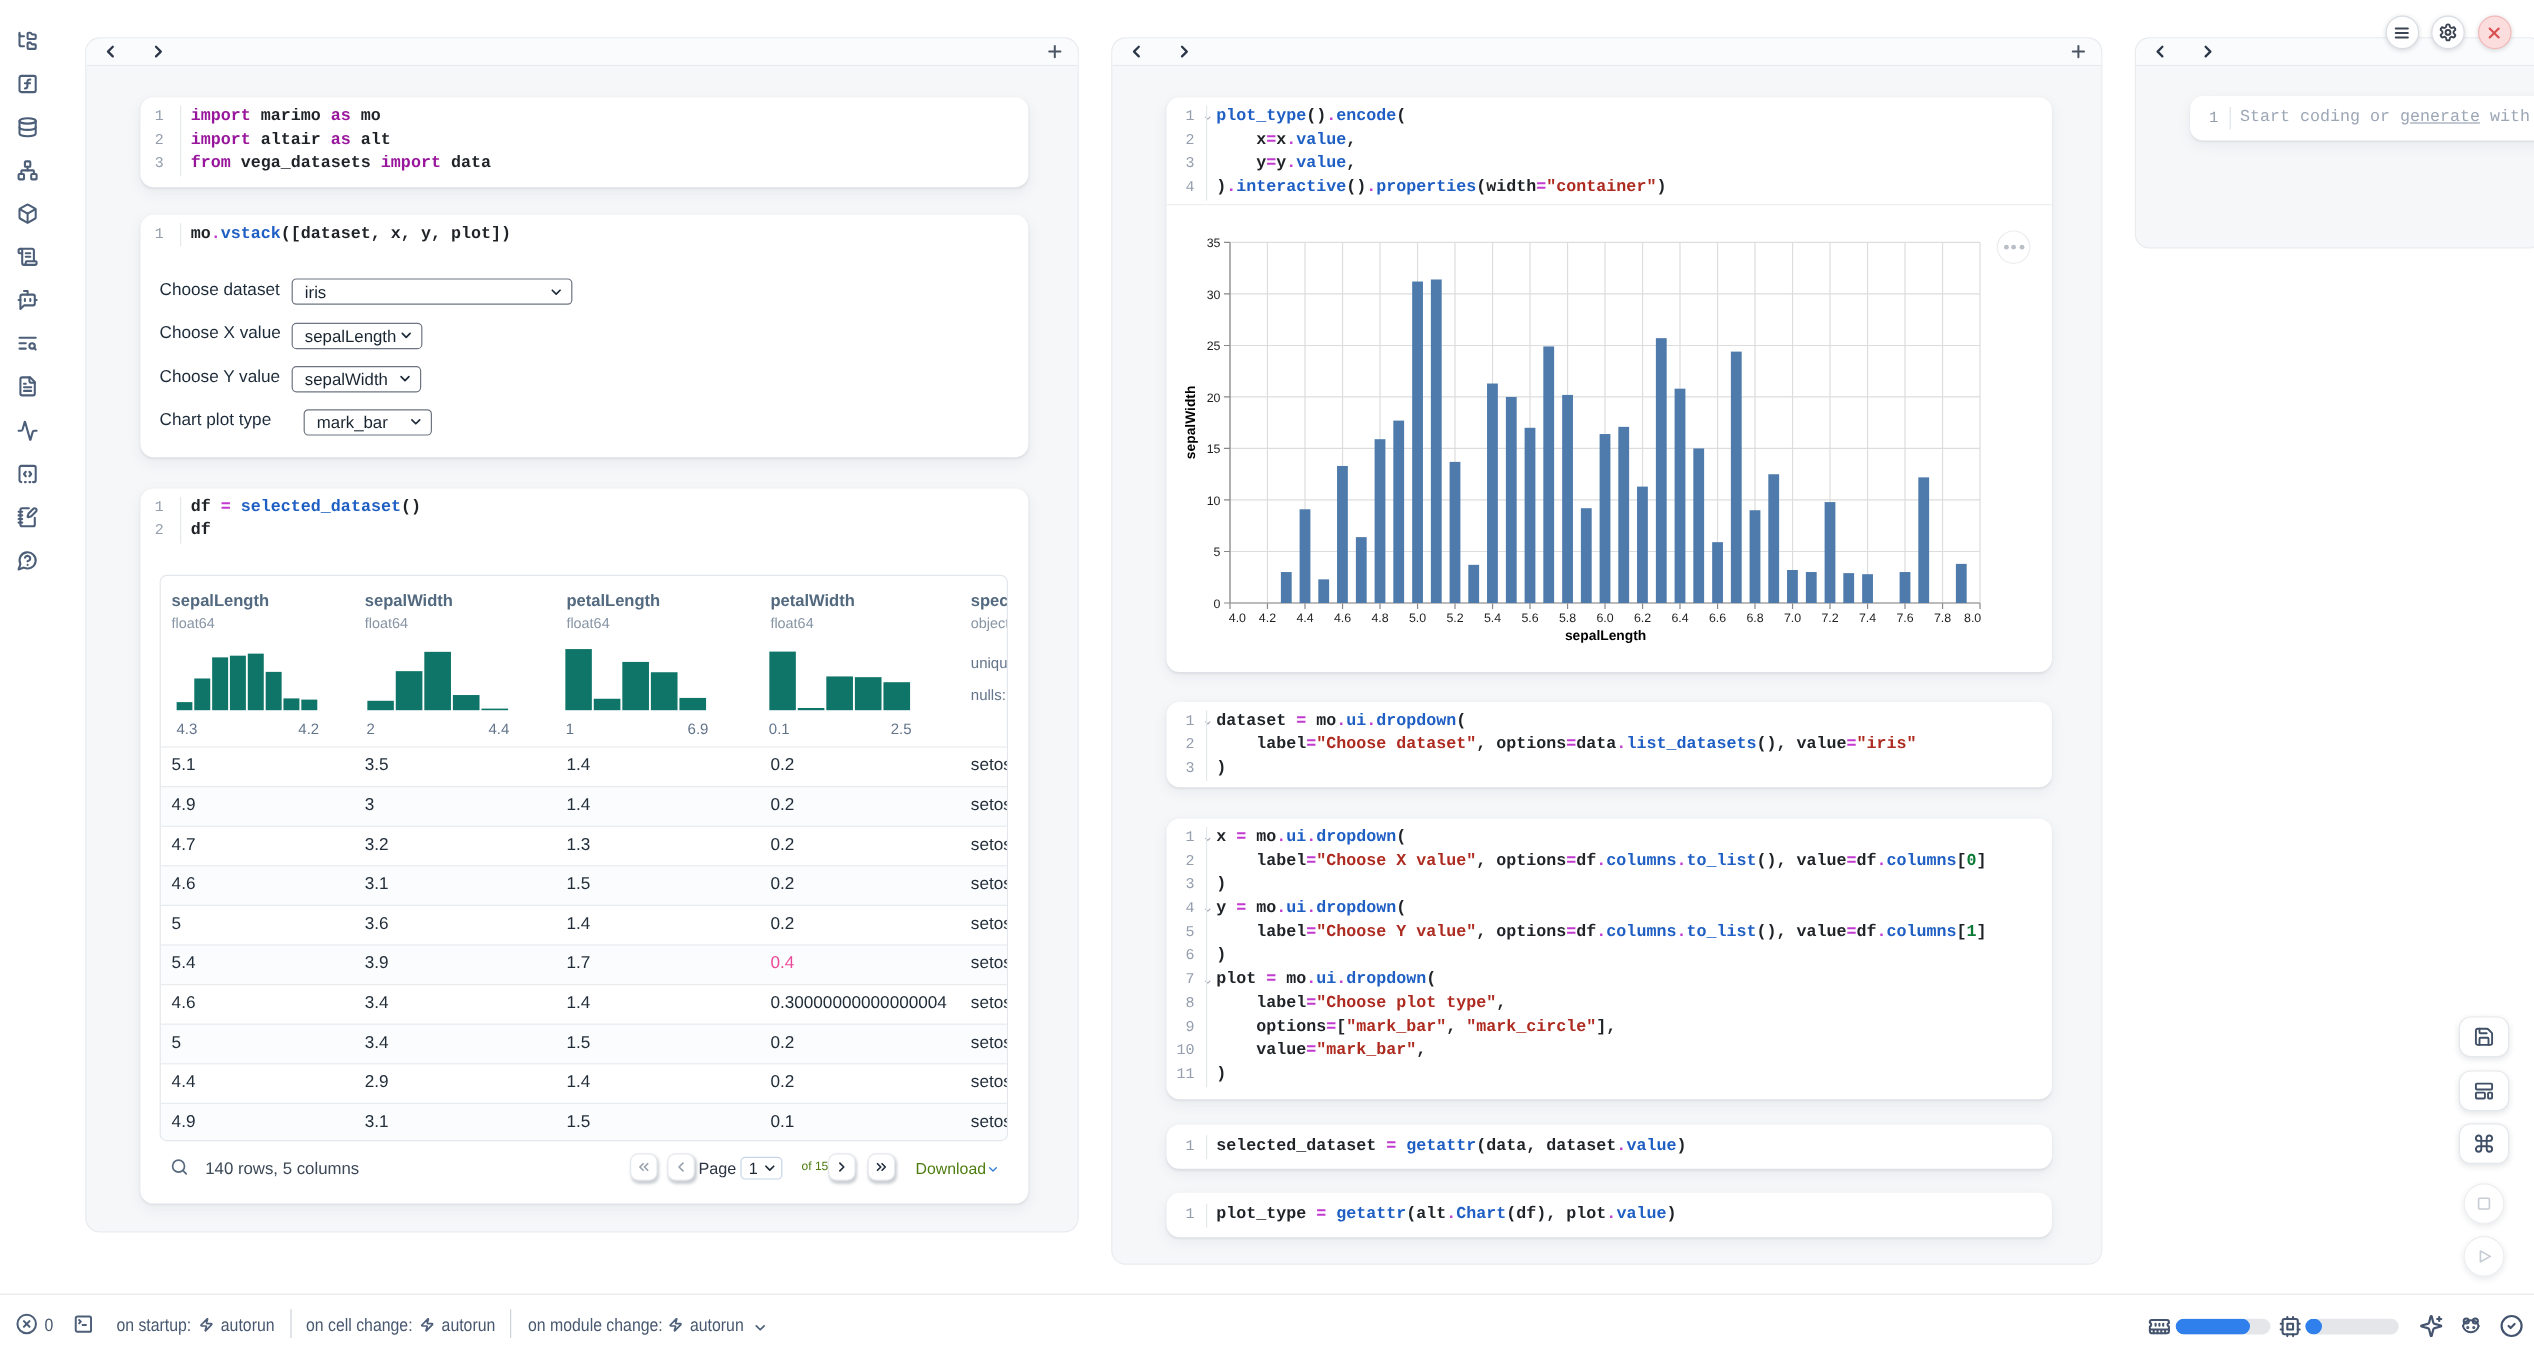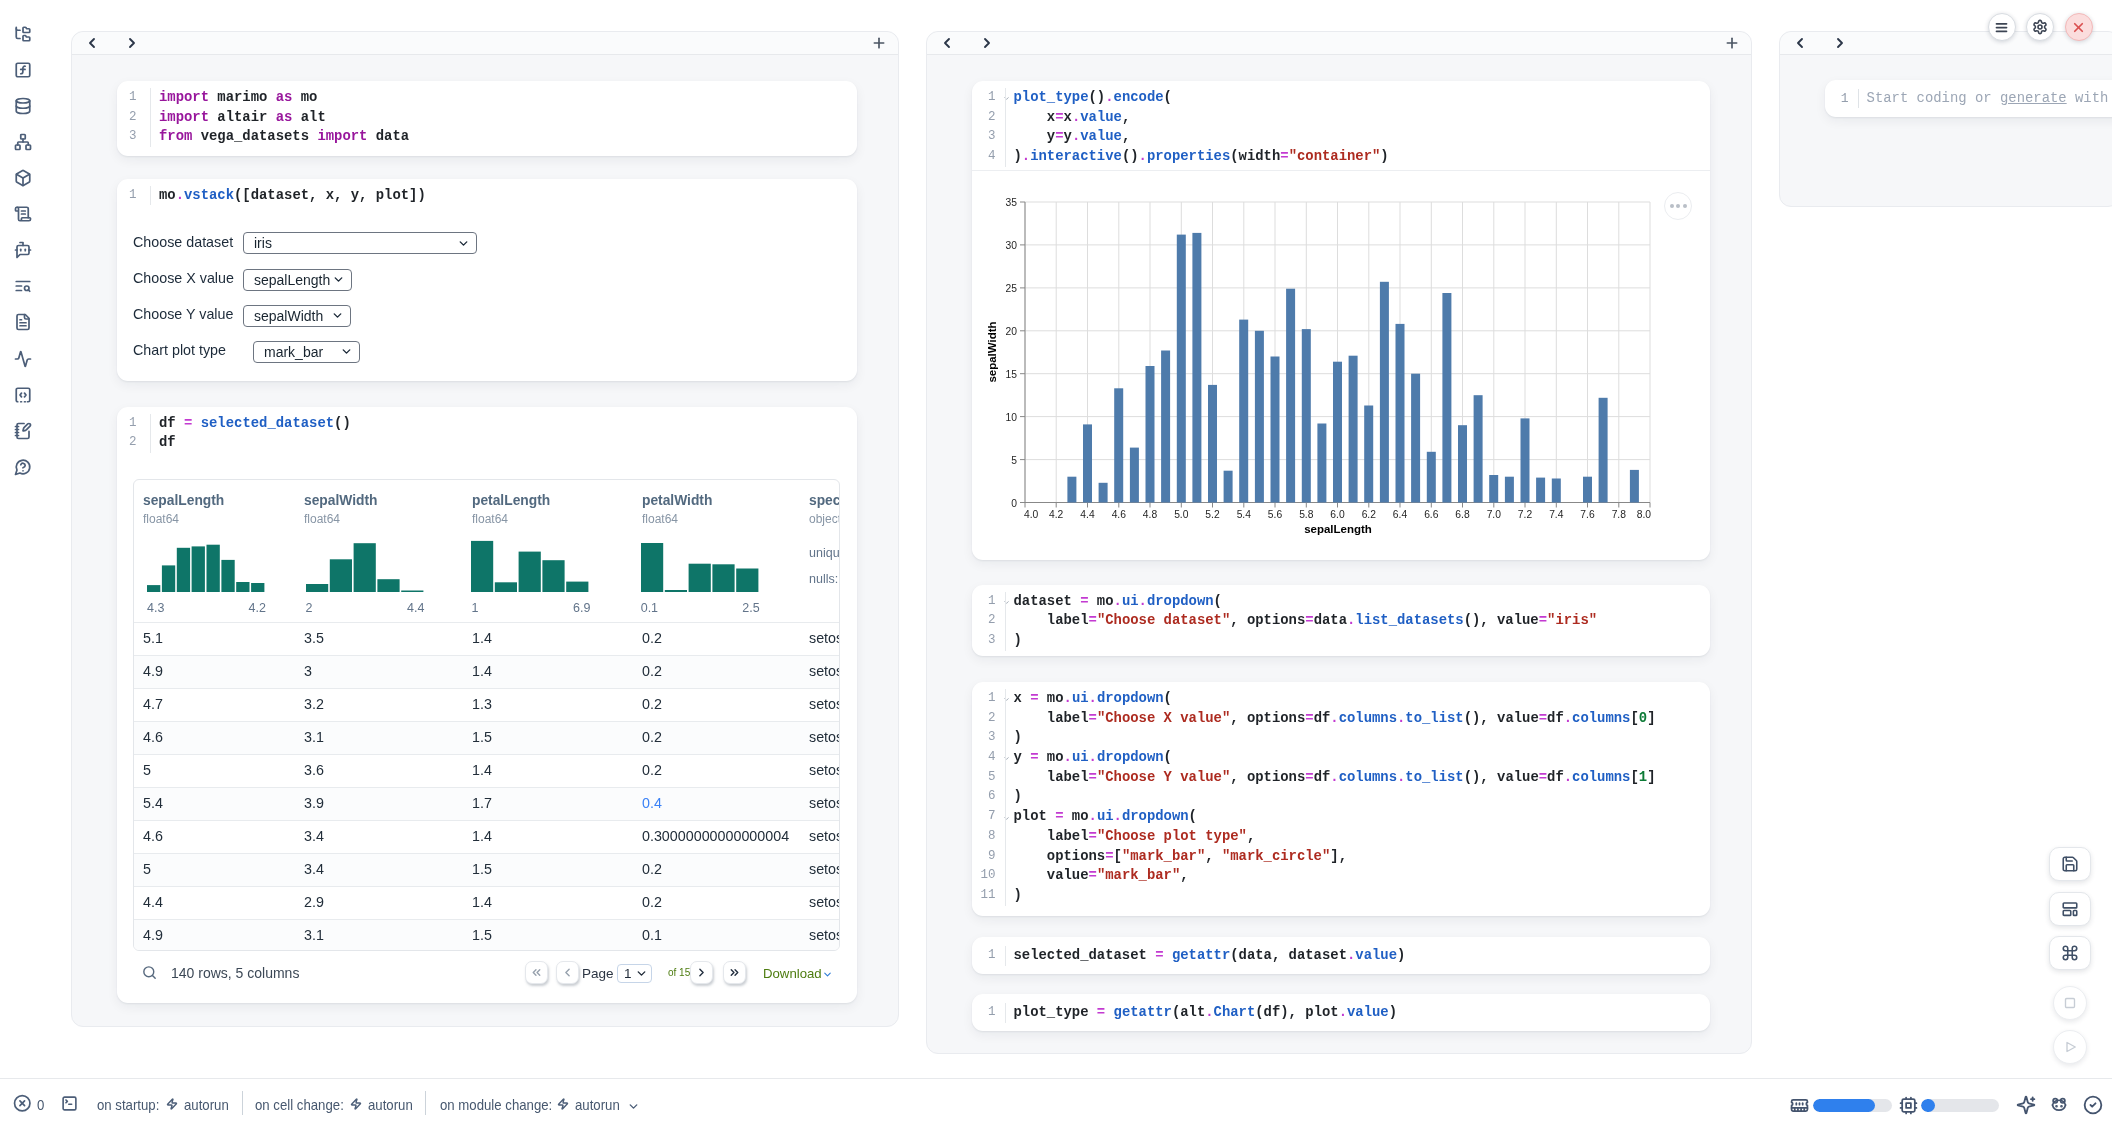--- a/index.html
+++ b/index.html
@@ -272,21 +272,21 @@
 <div class="abs" style="left:0;top:274.1px;width:707px;height:33px;border-top:1px solid #e8ebee;background:#fff"></div>
 <div class="abs" style="left:9px;top:282.1px;font-size:14.3px;color:#222e3a;white-space:pre">5</div>
 <div class="abs" style="left:170px;top:282.1px;font-size:14.3px;color:#222e3a;white-space:pre">3.6</div>
 <div class="abs" style="left:338px;top:282.1px;font-size:14.3px;color:#222e3a;white-space:pre">1.4</div>
 <div class="abs" style="left:508px;top:282.1px;font-size:14.3px;color:#222e3a;white-space:pre">0.2</div>
 <div class="abs" style="left:675px;top:282.1px;font-size:14.3px;color:#222e3a;white-space:pre">setosa</div>
 <div class="abs" style="left:0;top:307.1px;width:707px;height:33px;border-top:1px solid #e8ebee;background:#fbfcfd"></div>
 <div class="abs" style="left:9px;top:315.1px;font-size:14.3px;color:#222e3a;white-space:pre">5.4</div>
 <div class="abs" style="left:170px;top:315.1px;font-size:14.3px;color:#222e3a;white-space:pre">3.9</div>
 <div class="abs" style="left:338px;top:315.1px;font-size:14.3px;color:#222e3a;white-space:pre">1.7</div>
-<div class="abs" style="left:508px;top:315.1px;font-size:14.3px;color:#3b82f6;white-space:pre">0.4</div>
+<div class="abs" style="left:508px;top:315.1px;font-size:14.3px;color:#ec4899;white-space:pre">0.4</div>
 <div class="abs" style="left:675px;top:315.1px;font-size:14.3px;color:#222e3a;white-space:pre">setosa</div>
 <div class="abs" style="left:0;top:340.1px;width:707px;height:33px;border-top:1px solid #e8ebee;background:#fff"></div>
 <div class="abs" style="left:9px;top:348.1px;font-size:14.3px;color:#222e3a;white-space:pre">4.6</div>
 <div class="abs" style="left:170px;top:348.1px;font-size:14.3px;color:#222e3a;white-space:pre">3.4</div>
 <div class="abs" style="left:338px;top:348.1px;font-size:14.3px;color:#222e3a;white-space:pre">1.4</div>
 <div class="abs" style="left:508px;top:348.1px;font-size:14.3px;color:#222e3a;white-space:pre">0.30000000000000004</div>
 <div class="abs" style="left:675px;top:348.1px;font-size:14.3px;color:#222e3a;white-space:pre">setosa</div>
 <div class="abs" style="left:0;top:373.1px;width:707px;height:33px;border-top:1px solid #e8ebee;background:#fbfcfd"></div>
 <div class="abs" style="left:9px;top:381.1px;font-size:14.3px;color:#222e3a;white-space:pre">5</div>
 <div class="abs" style="left:170px;top:381.1px;font-size:14.3px;color:#222e3a;white-space:pre">3.4</div>

